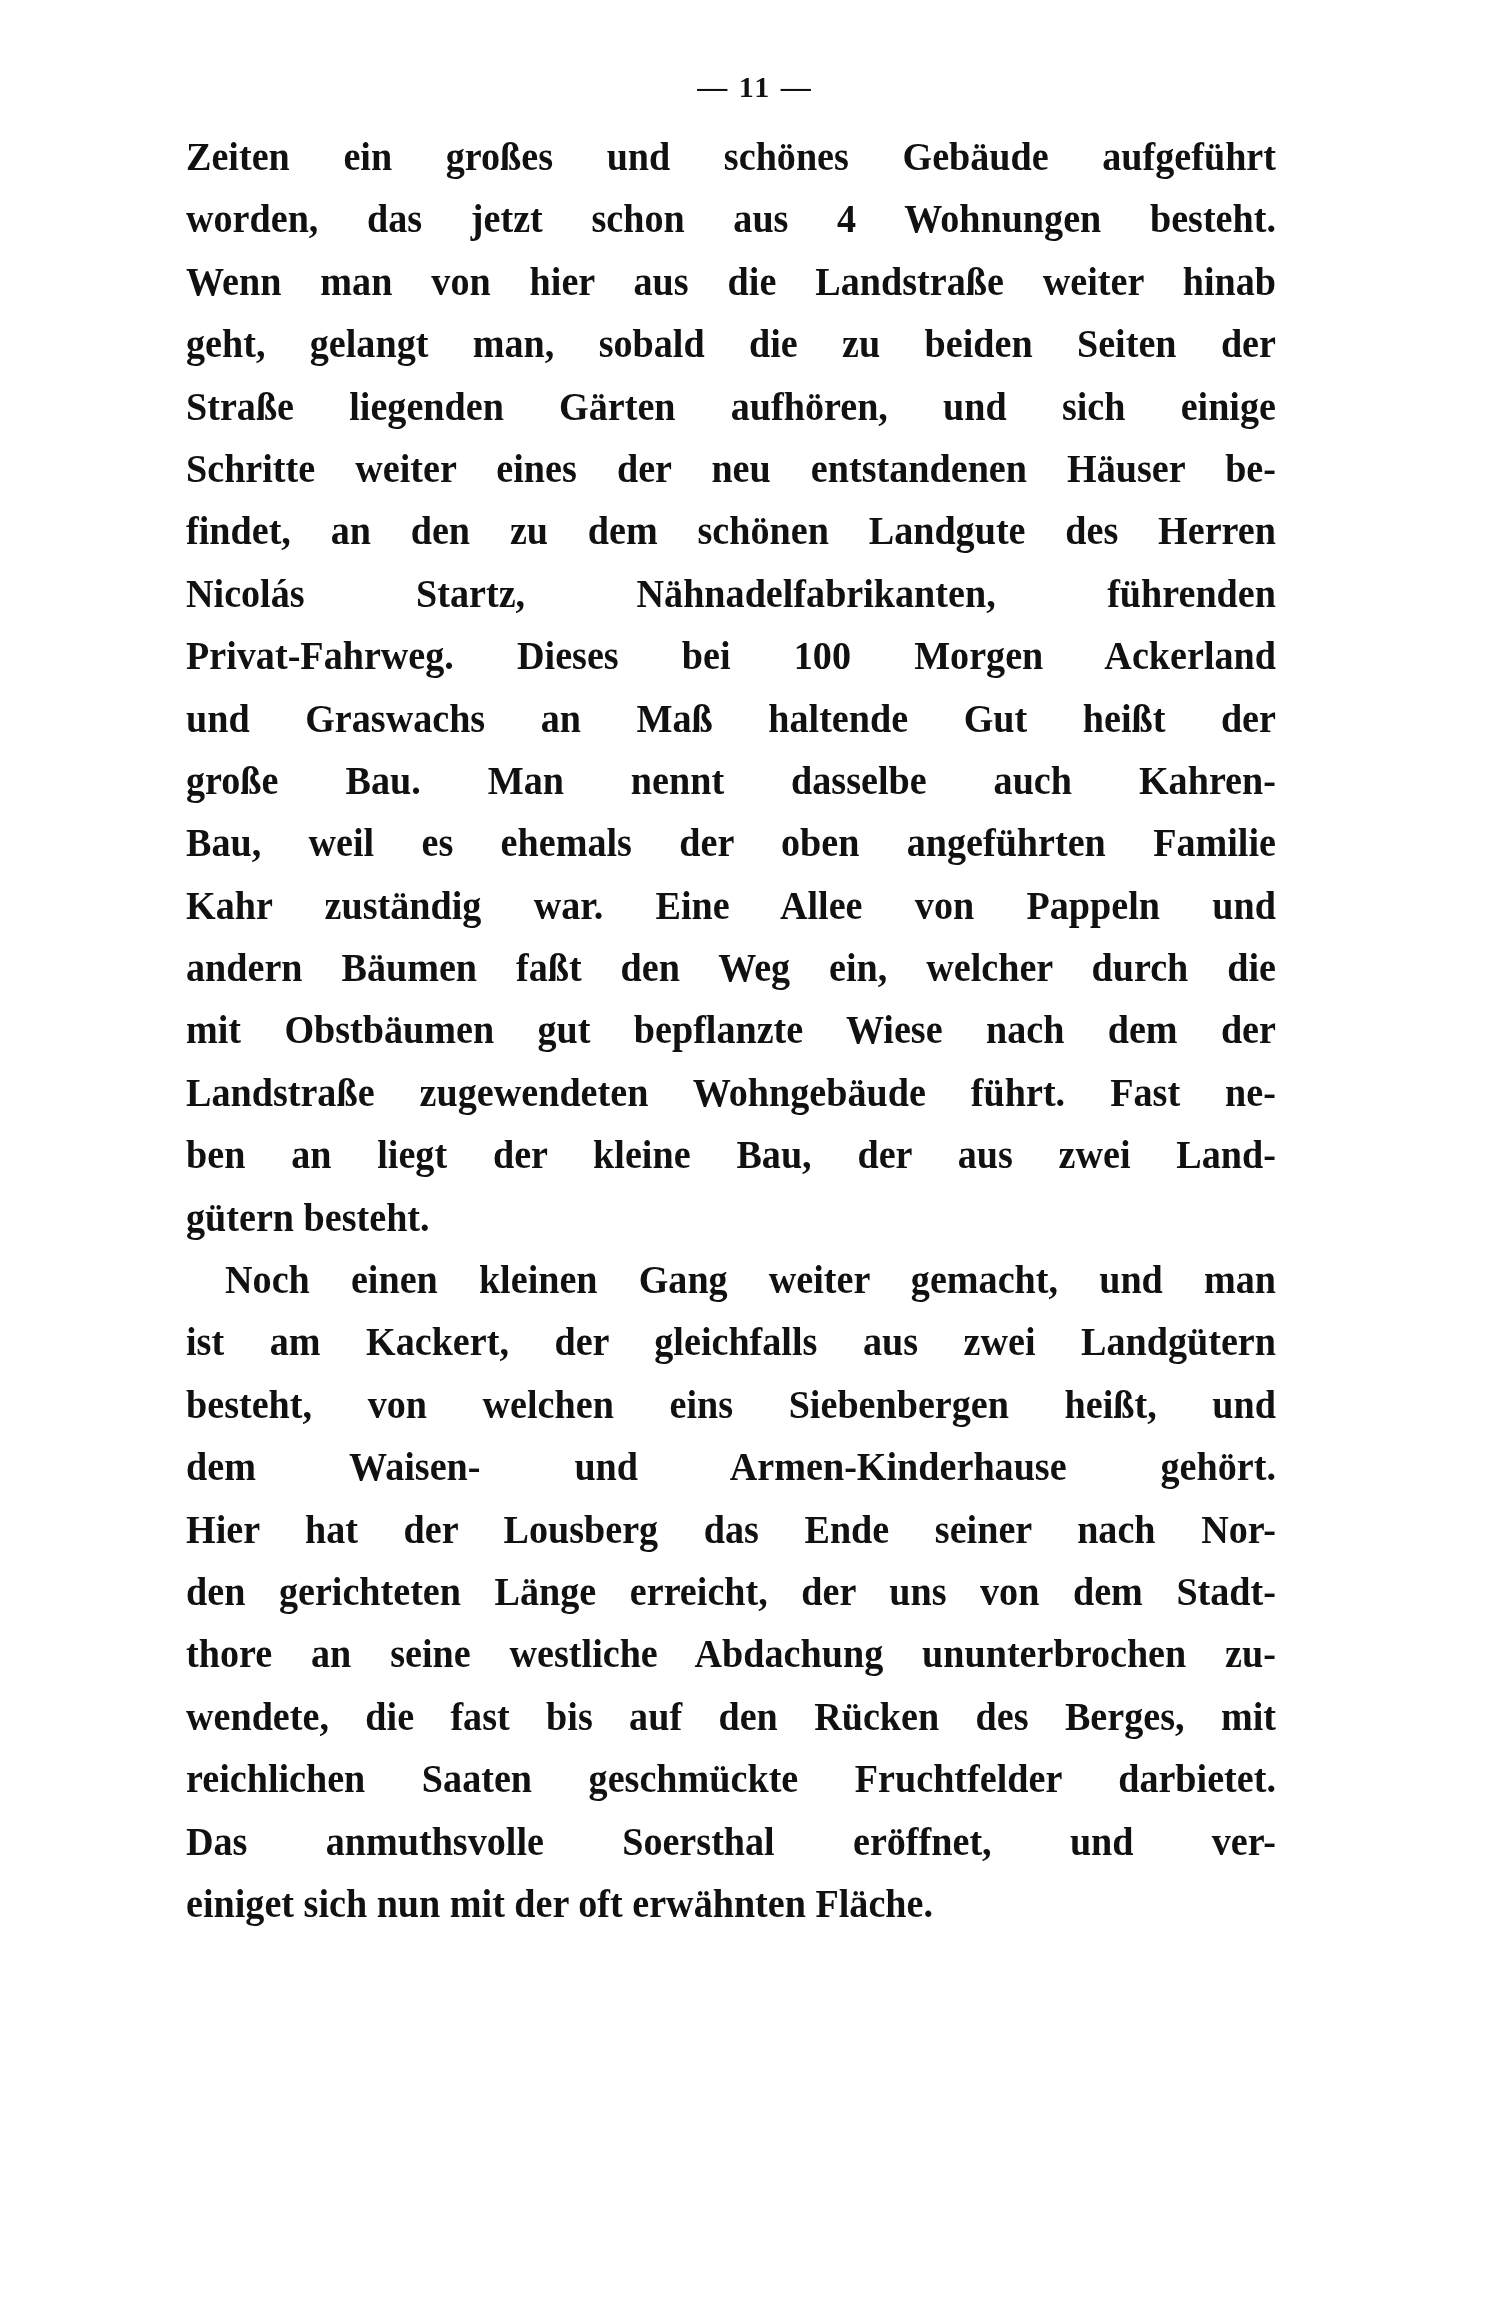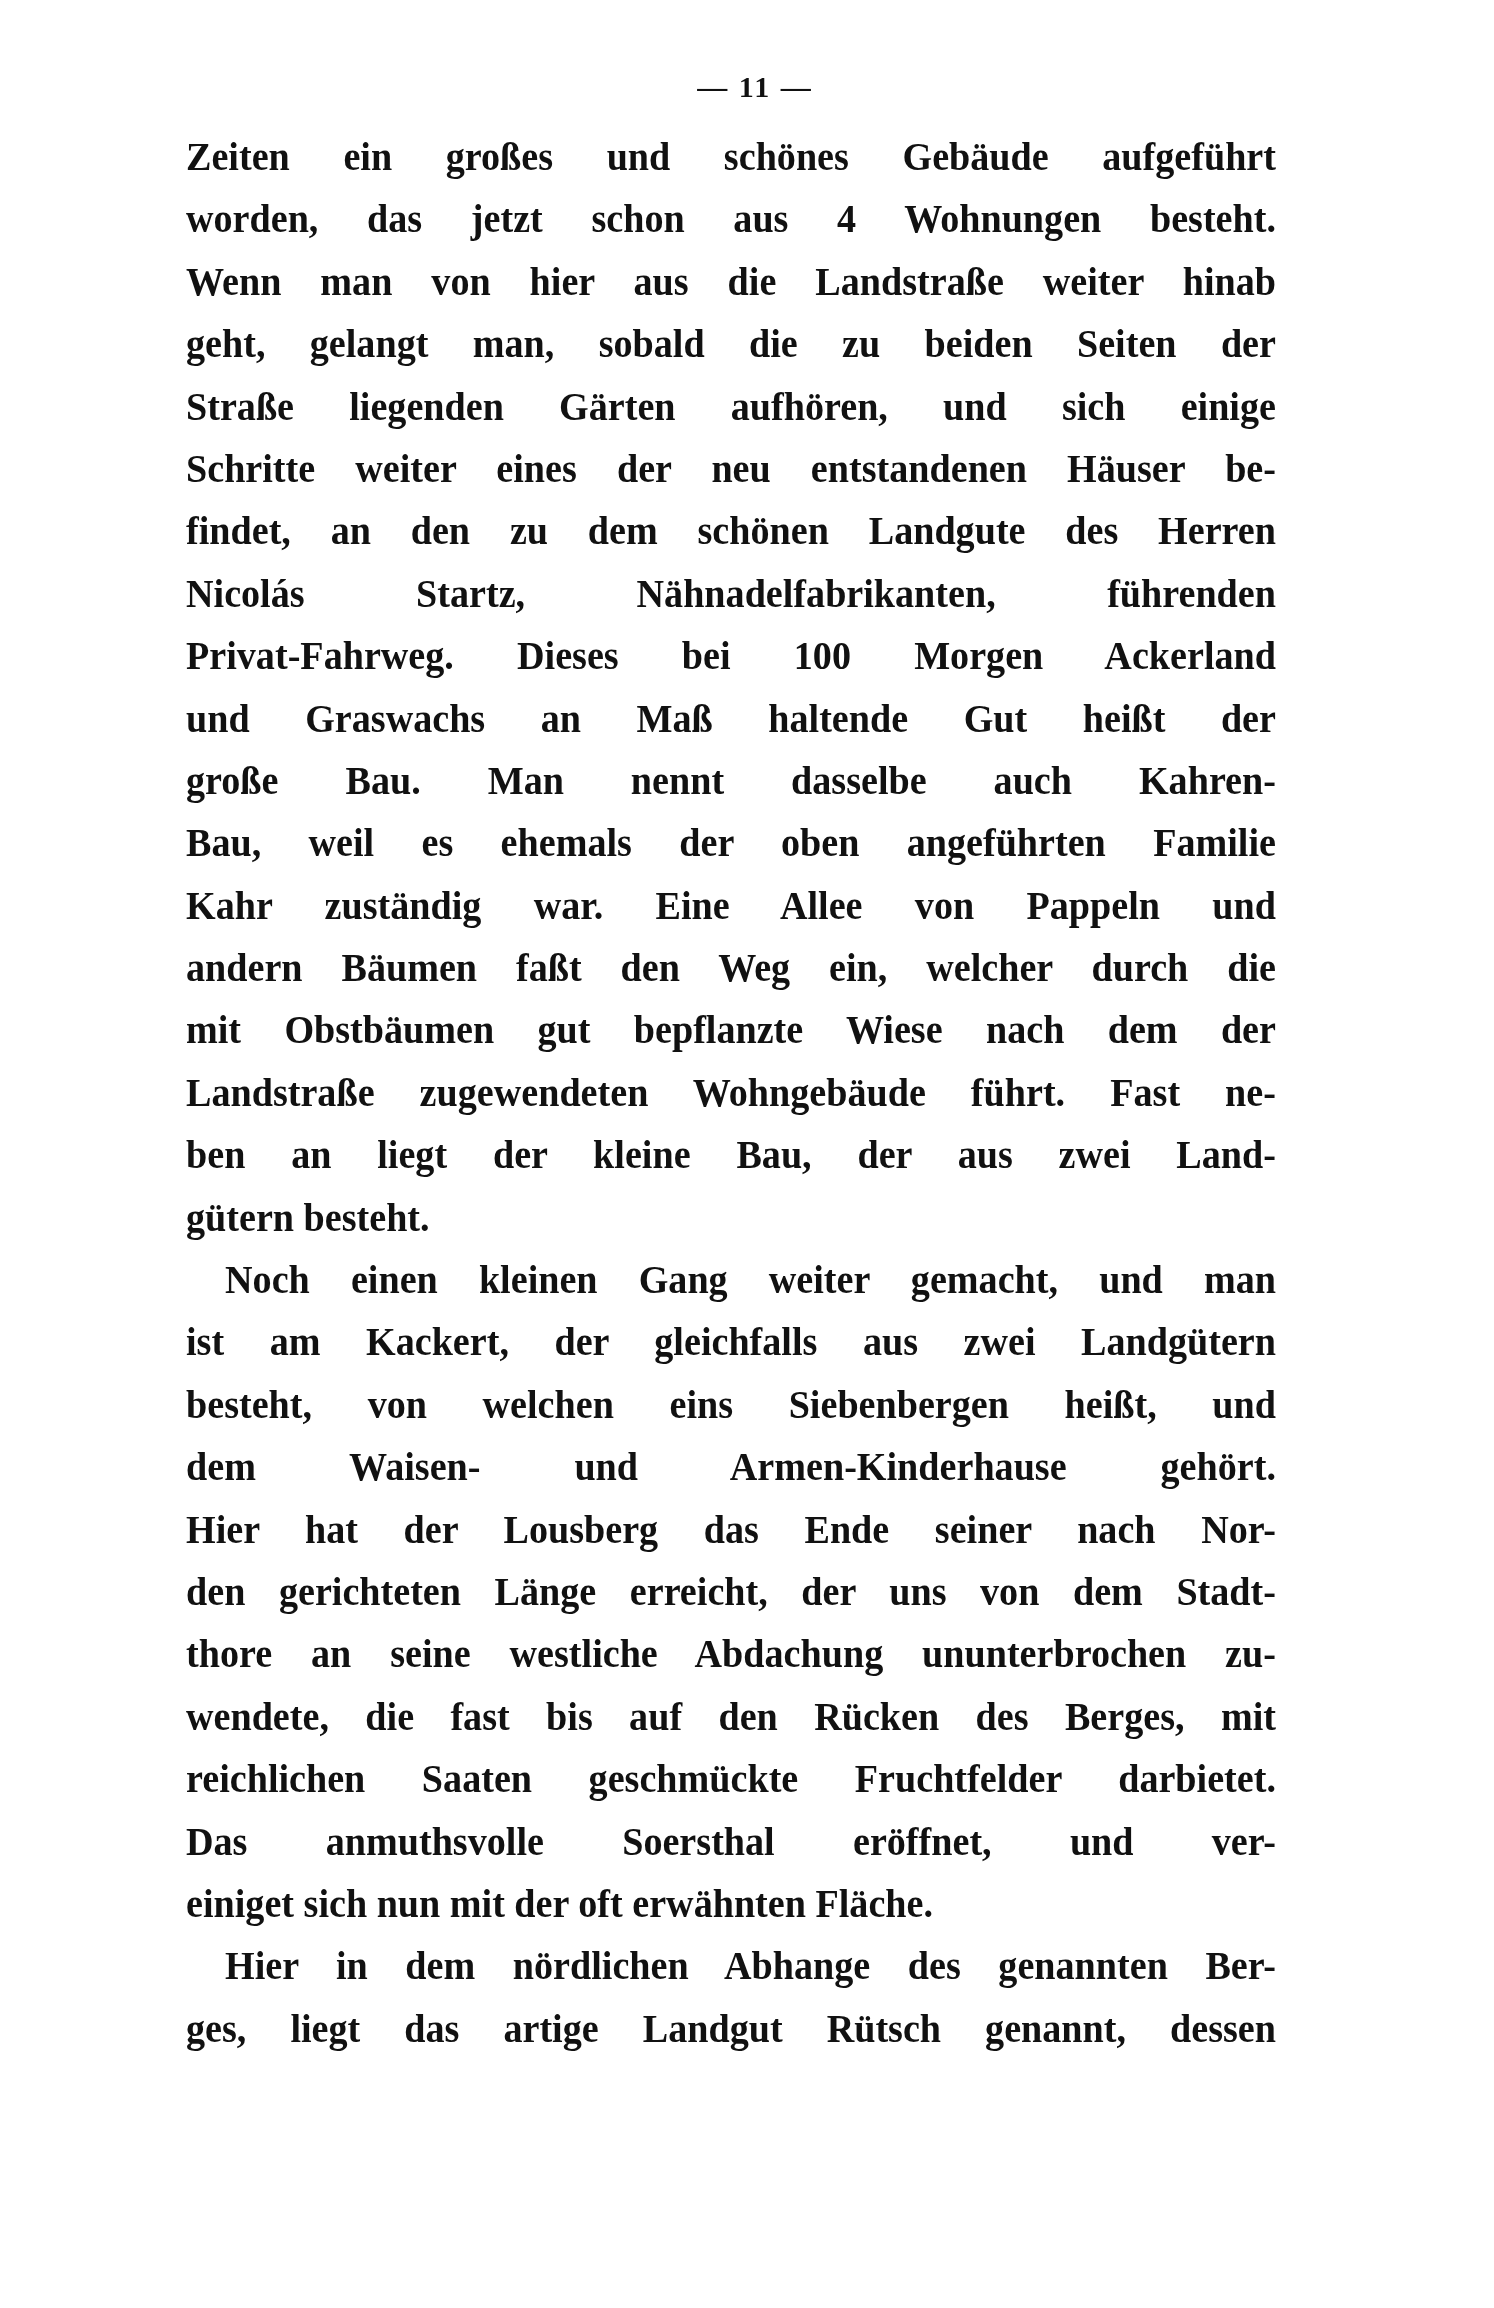--- a/index.html
+++ b/index.html
@@ -91,17 +91,13 @@
     <span class="line">dem Waisen- und Armen-Kinderhause gehört.</span>
     <span class="line">Hier hat der Lousberg das Ende seiner nach Nor-</span>
     <span class="line">den gerichteten Länge erreicht, der uns von dem Stadt-</span>
     <span class="line">thore an seine westliche Abdachung ununterbrochen zu-</span>
     <span class="line">wendete, die fast bis auf den Rücken des Berges, mit</span>
     <span class="line">reichlichen Saaten geschmückte Fruchtfelder darbietet.</span>
     <span class="line">Das anmuthsvolle Soersthal eröffnet, und ver-</span>
     <span class="line last">einiget sich nun mit der oft erwähnten Fläche.</span>
   </div>
 
-  <div>
-    <span class="line indent">Hier in dem nördlichen Abhange des genannten Ber-</span>
-    <span class="line">ges, liegt das artige Landgut Rütsch genannt, dessen</span>
-  </div>
 </div>
 
 </body></html>

